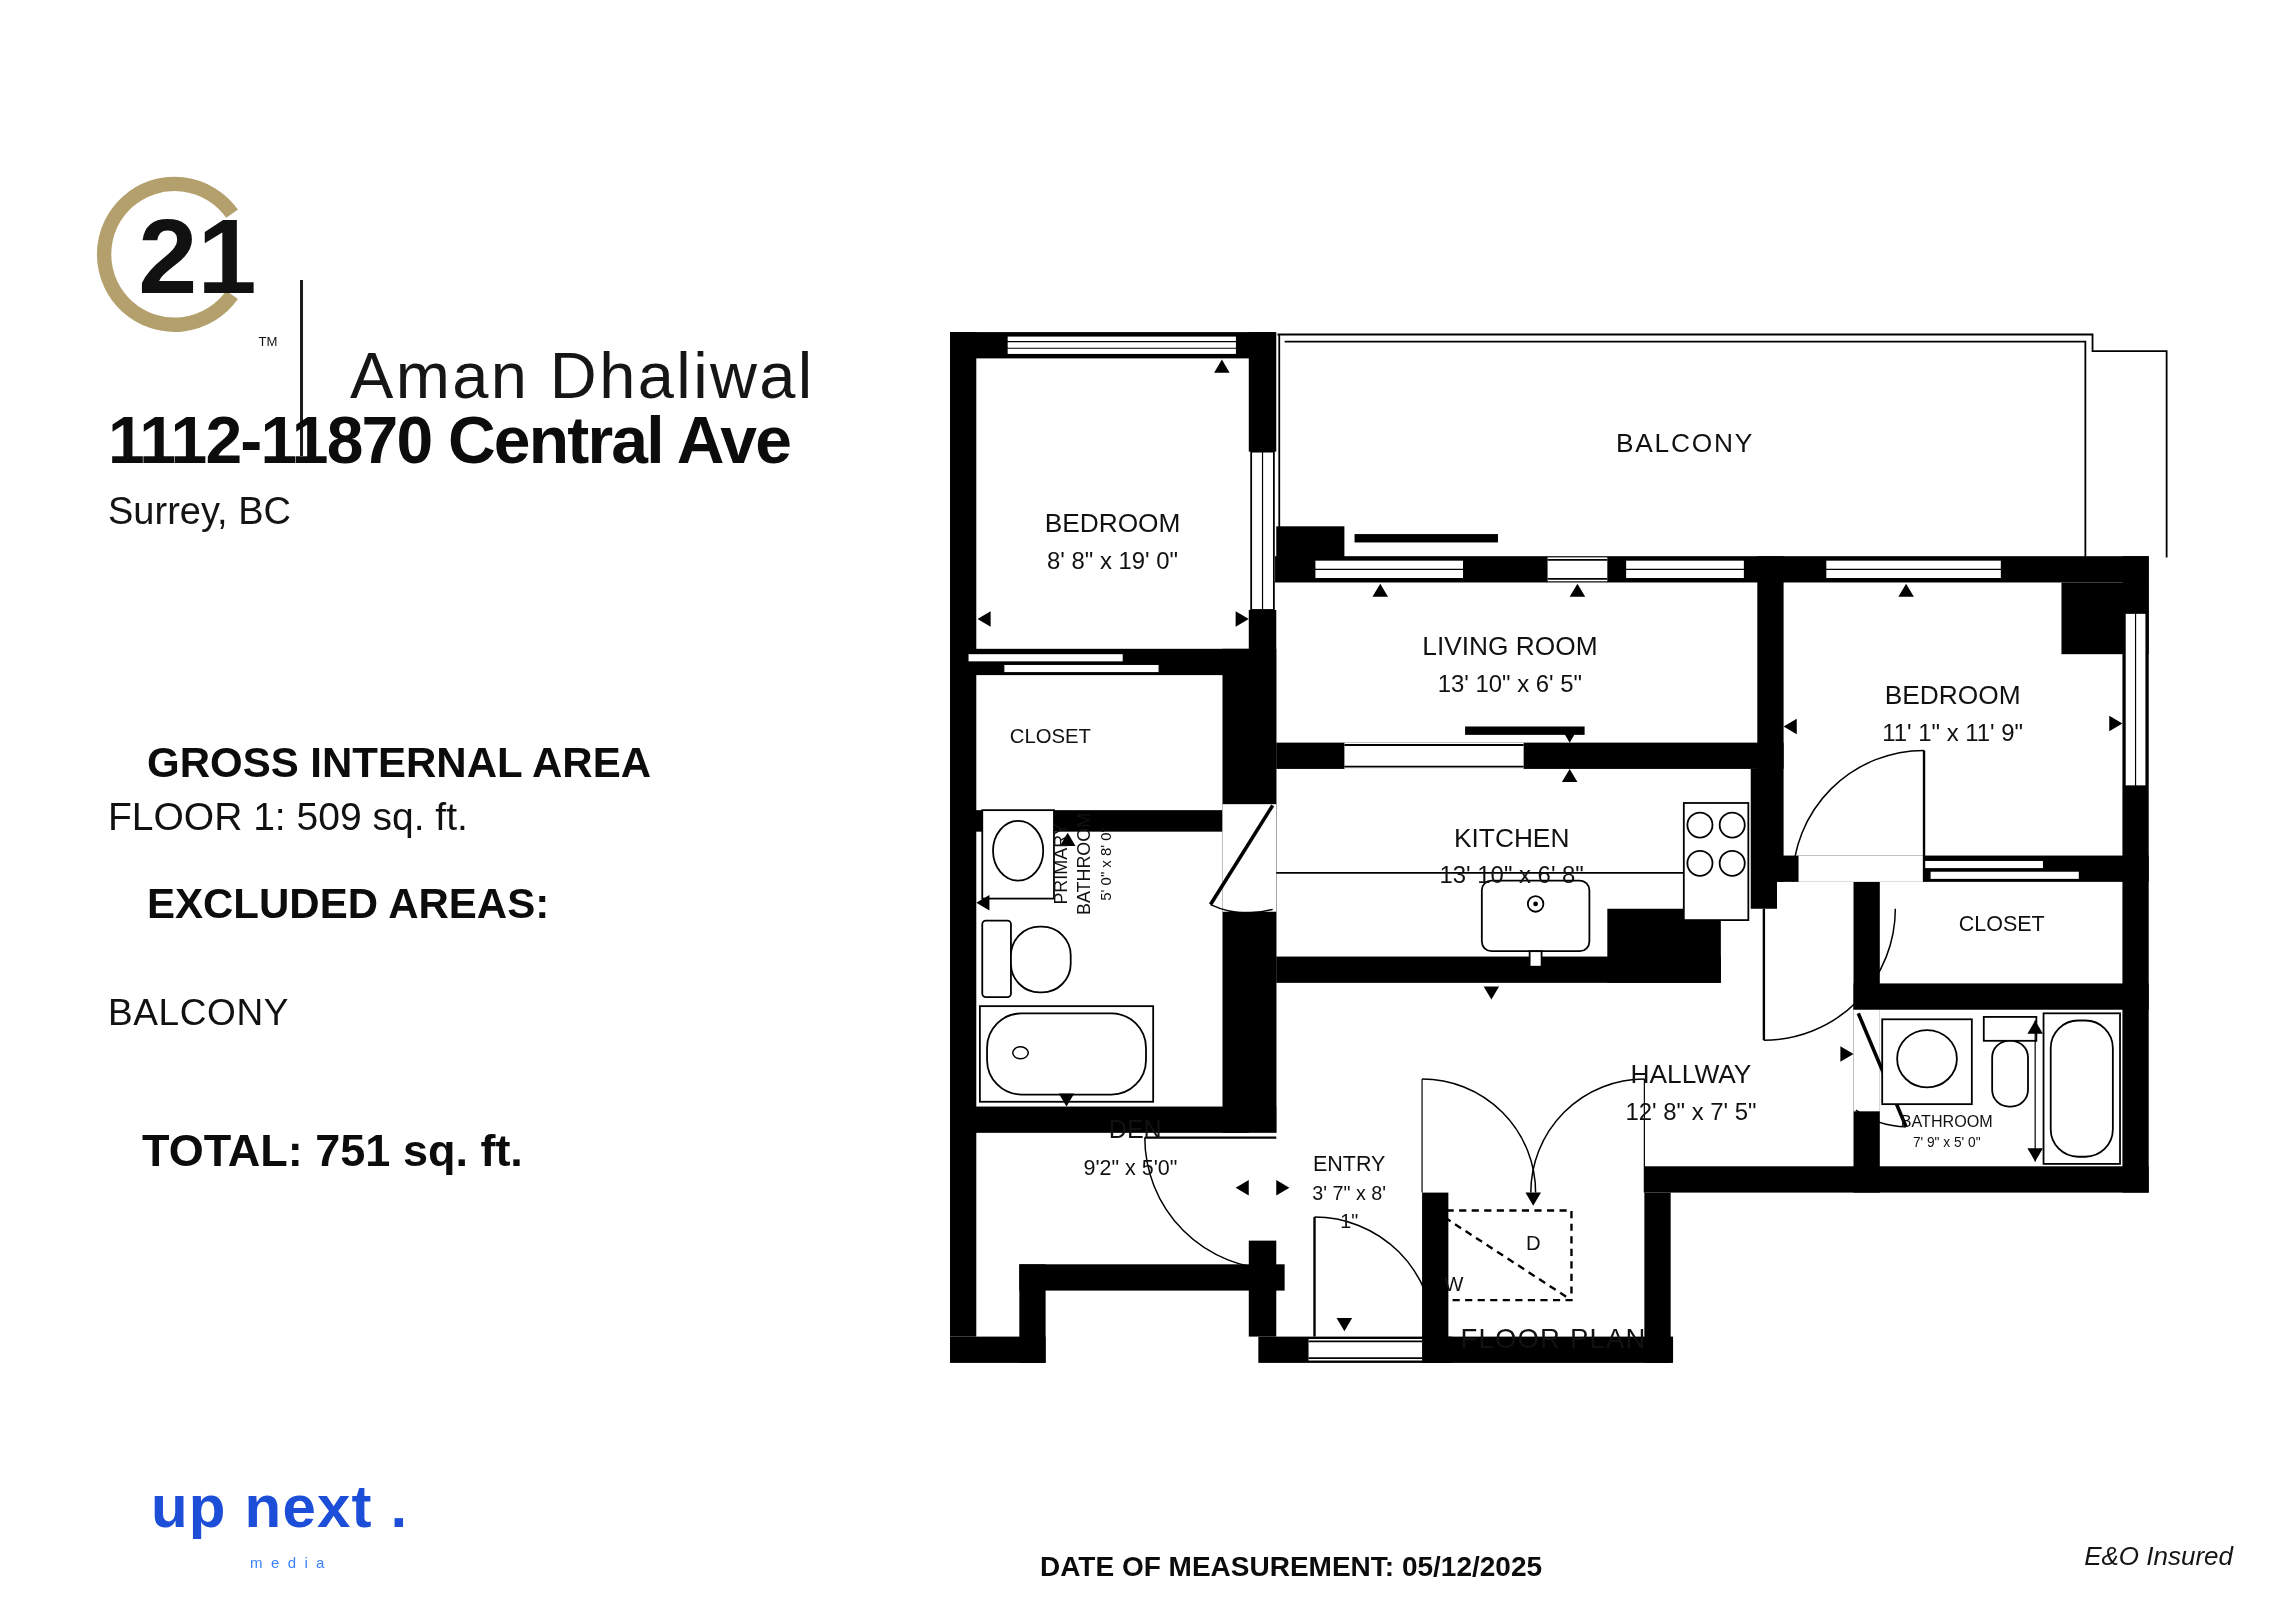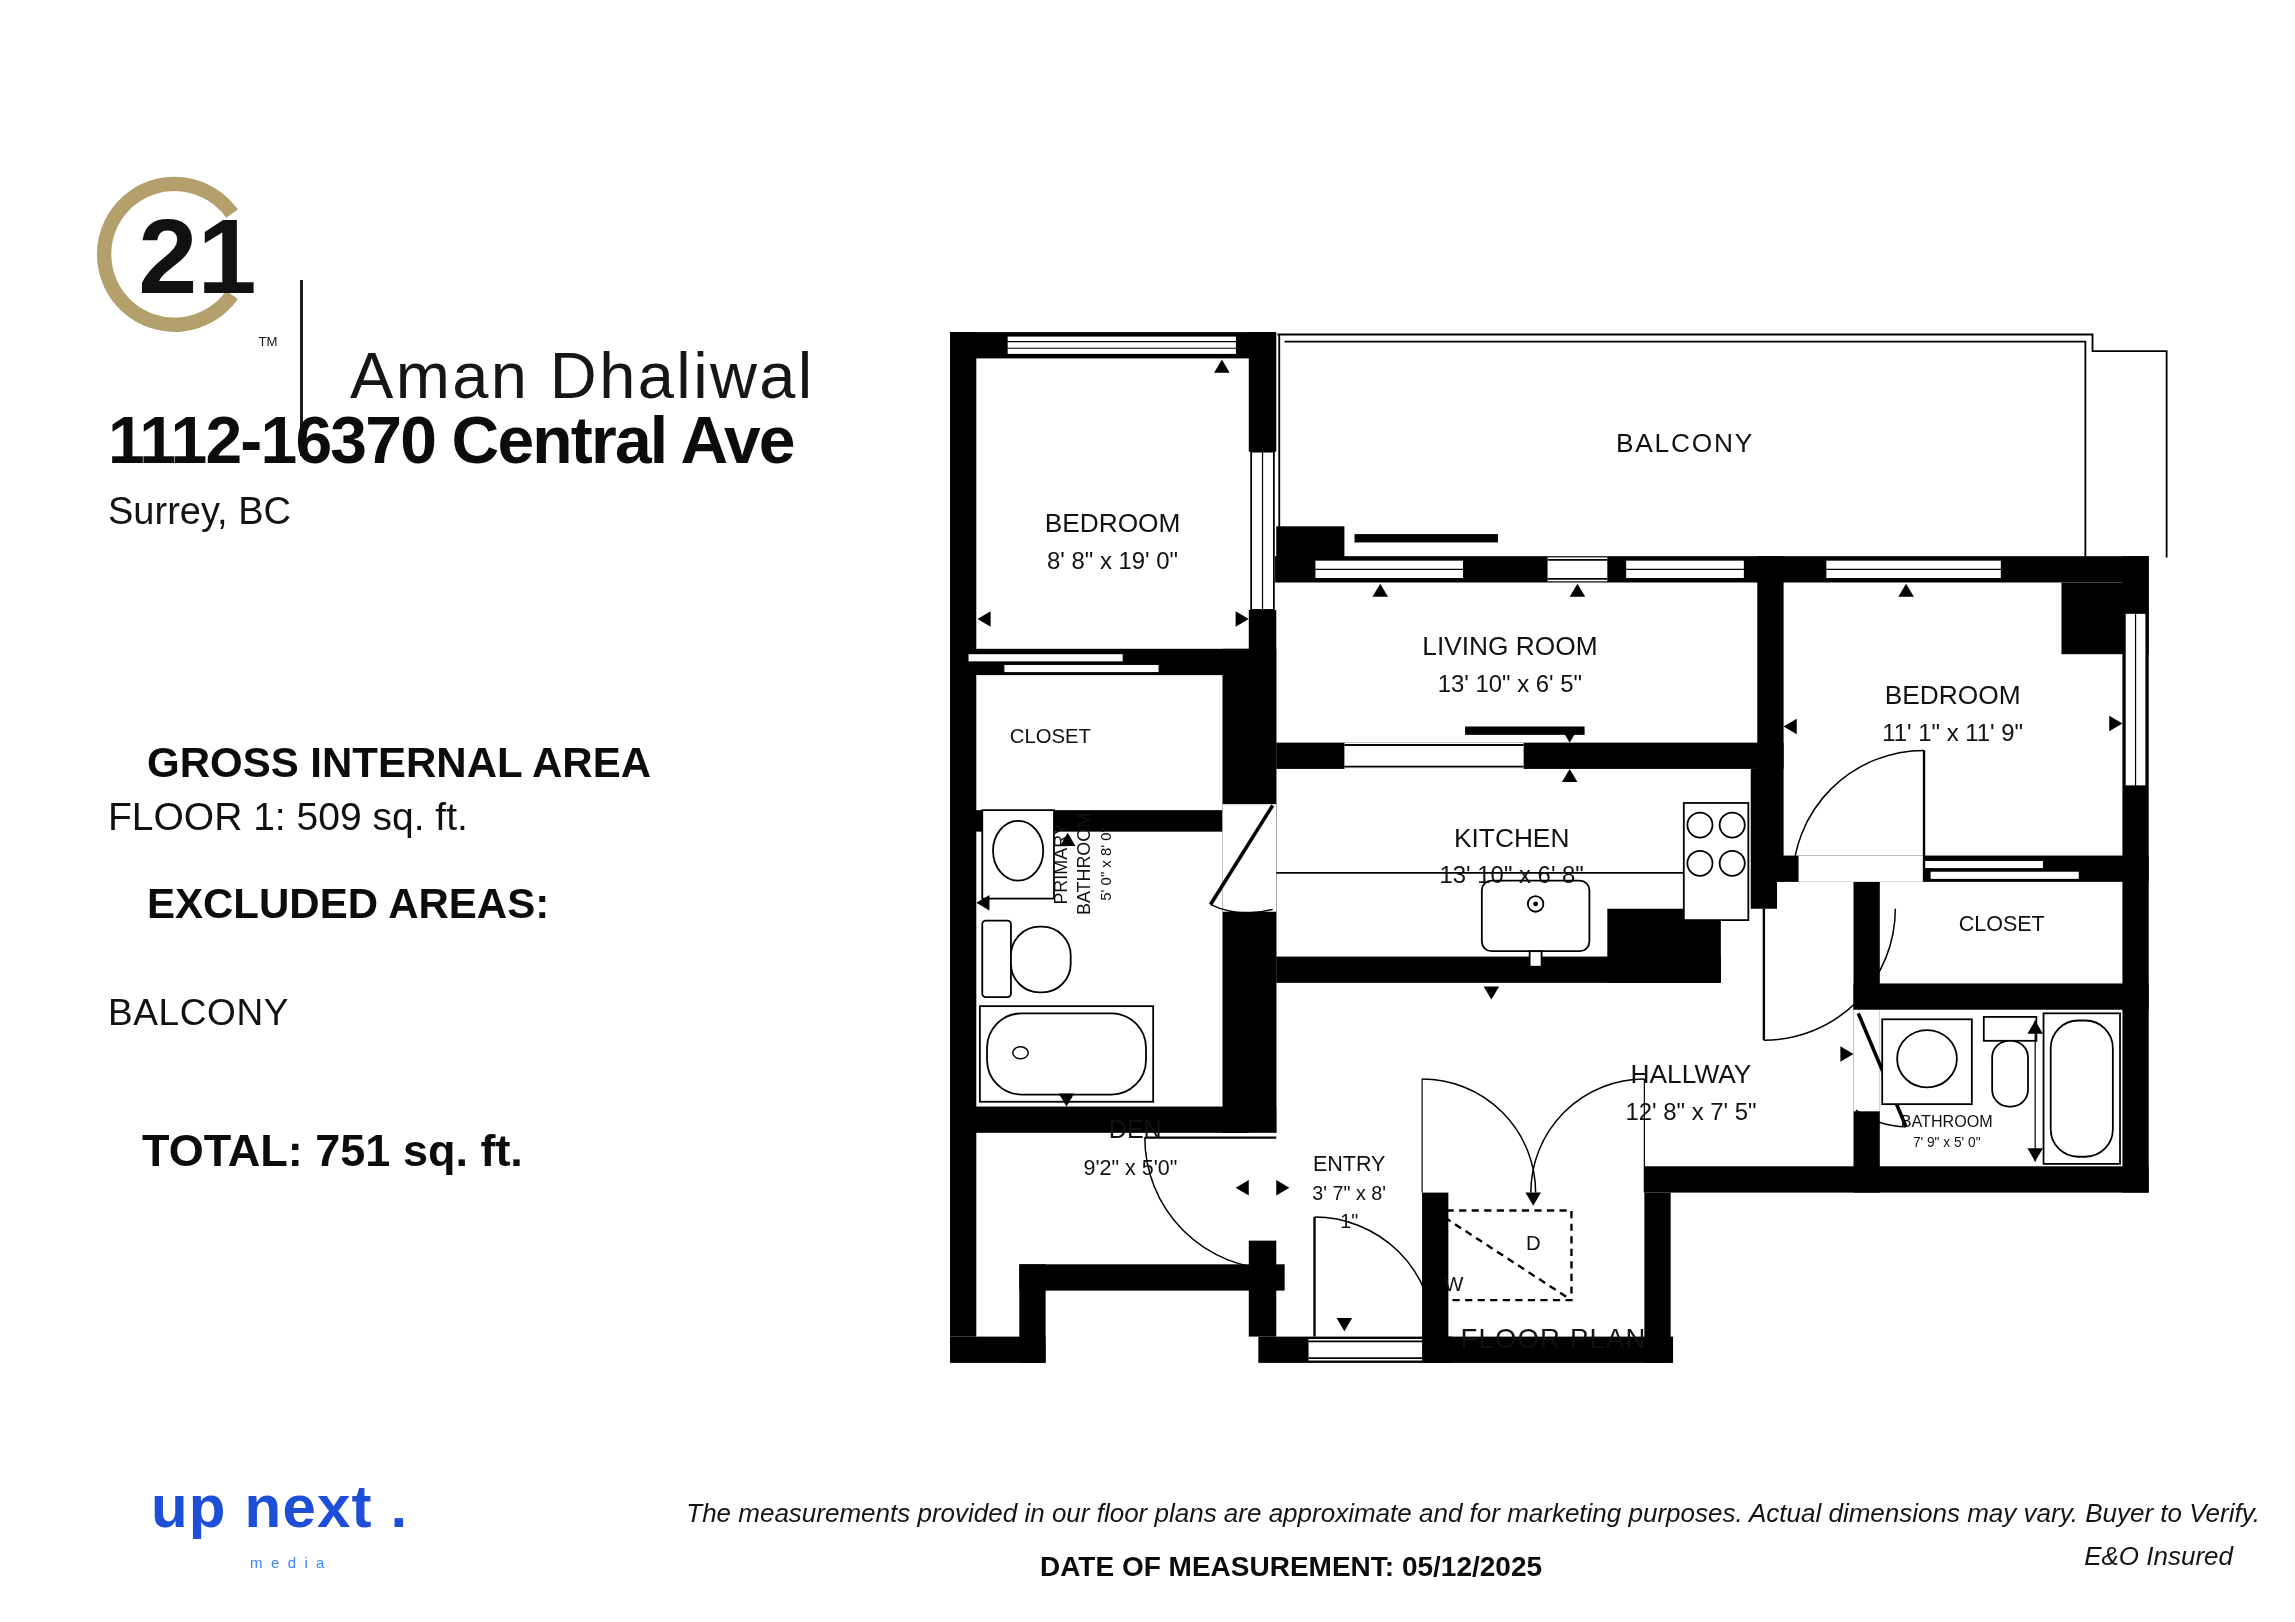--- a/index.html
+++ b/index.html
@@ -30,21 +30,21 @@
 
   <svg class="abs" style="left:96px;top:154px;" width="185" height="209" viewBox="0 0 310 350">
     <path d="M228,100 A118,118 0 1 0 228,236" fill="none" stroke="#b3a06d" stroke-width="24"></path>
     <text x="170" y="232" font-size="178" font-weight="700" text-anchor="middle" fill="#b3a06d">21</text>
     <text x="288" y="322" font-size="22" fill="#b3a06d" text-anchor="middle">TM</text>
   </svg>
 
   <div class="abs divider"></div>
   <div class="abs agent-name">Aman Dhaliwal</div>
 
-  <div class="abs address">1112-16370 Central Ave</div>
+  <div class="abs address">1112-11870 Central Ave</div>
   <div class="abs city">Surrey, BC</div>
 
   <div class="abs h-bold gross-title">GROSS INTERNAL AREA</div>
   <div class="abs gross-value">FLOOR 1: 509 sq. ft.</div>
   <div class="abs h-bold excl-title">EXCLUDED AREAS:</div>
   <div class="abs excl-value">BALCONY</div>
   <div class="abs h-bold total">TOTAL: 751 sq. ft.</div>
 
   <svg class="abs" style="left:950px;top:332px;" width="1225" height="1031" viewBox="0 0 2050 1725">
 
@@ -235,17 +235,16 @@
 
     <text x="668" y="1404" font-size="36" text-anchor="middle">ENTRY</text>
     <text x="668" y="1452" font-size="33" text-anchor="middle">3' 7" x 8'</text>
     <text x="668" y="1500" font-size="33" text-anchor="middle">1"</text>
 
     <text x="1010" y="1700" font-size="46" letter-spacing="2" text-anchor="middle">FLOOR PLAN</text>
   </svg>
 
   <div class="abs upnext">up next .</div>
   <div class="abs upnext-sub">media</div>
-  <div class="abs disclaimer">The measurements provided in our floor plans are approximate and for marketing purposes. Actual dimensions may vary. Buyer to Verify.</div>
   <div class="abs eo">E&amp;O Insured</div>
   <div class="abs date">DATE OF MEASUREMENT: 05/12/2025</div>
 </div>
 
 
 </body></html>

